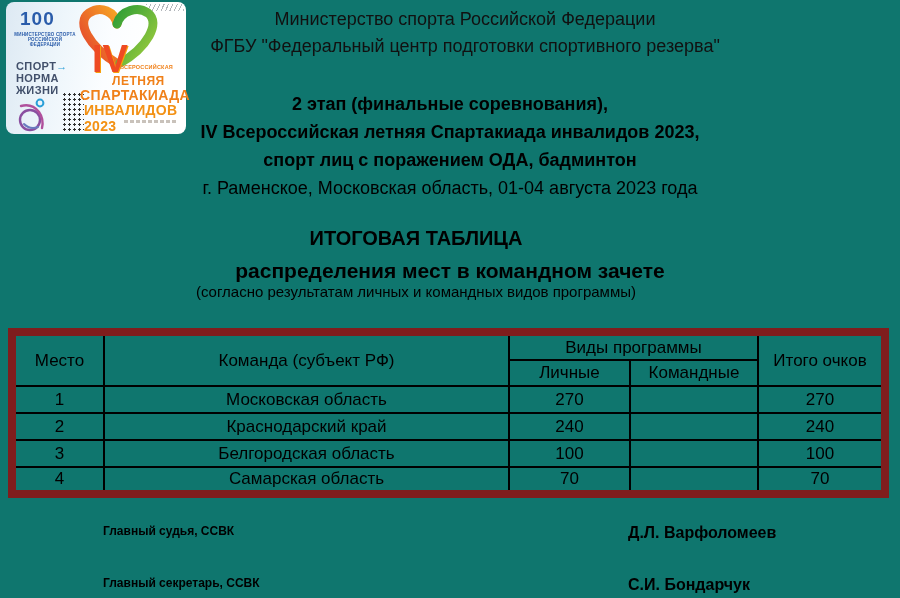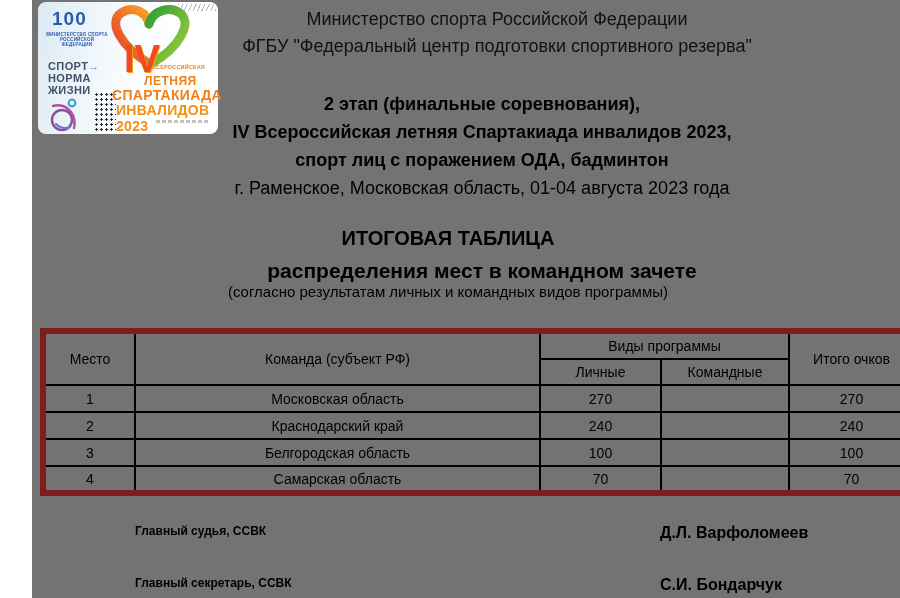--- a/index.html
+++ b/index.html
@@ -1,18 +1,18 @@
 <!DOCTYPE html>
 <html><head>
 <meta charset="utf-8">
 <style>
   html,body{margin:0;padding:0;background:#fff;}
   body{width:900px;height:598px;position:relative;overflow:hidden;
        font-family:"Liberation Sans",sans-serif;color:#000;}
-  .page{position:absolute;inset:0;background:#737373;margin-left:32px;}
+  .page{position:absolute;inset:0;background:#0f766e;}
 
   
   .org-block{position:absolute;left:30px;top:6px;width:870px;text-align:center;
              font-size:18px;line-height:27px;color:#111;}
 
   
   .title-block{position:absolute;left:0;top:90px;width:900px;text-align:center;
                font-size:18px;line-height:28px;}
   .title-block .b{font-weight:bold;}
 
@@ -20,21 +20,21 @@
   .res-title{position:absolute;left:0;top:227px;width:832px;text-align:center;
              font-weight:bold;font-size:20px;}
   .res-sub{position:absolute;left:0;top:259px;width:900px;text-align:center;
            font-weight:bold;font-size:21px;}
   .res-note{position:absolute;left:0;top:283px;width:832px;text-align:center;
             font-size:15px;}
 
   
   .tbl-wrap{position:absolute;left:8px;top:328px;}
   table{border-collapse:collapse;table-layout:fixed;width:702px;
-        font-size:14px;border:6px solid #7f1d1d;}
+        font-size:17px;border:8px solid #7f1d1d;}
   td{border:2px solid #000;text-align:center;vertical-align:middle;
      padding:0;overflow:hidden;white-space:nowrap;}
   tr.h1{height:28px;} tr.h2{height:26px;} tr.d{height:27px;}
 
   
   .sig-row{position:absolute;left:0;width:900px;height:22px;}
   .sig-role{position:absolute;left:103px;font-weight:bold;font-size:12px;}
   .sig-name{position:absolute;left:628px;font-weight:bold;font-size:16px;}
 
   

